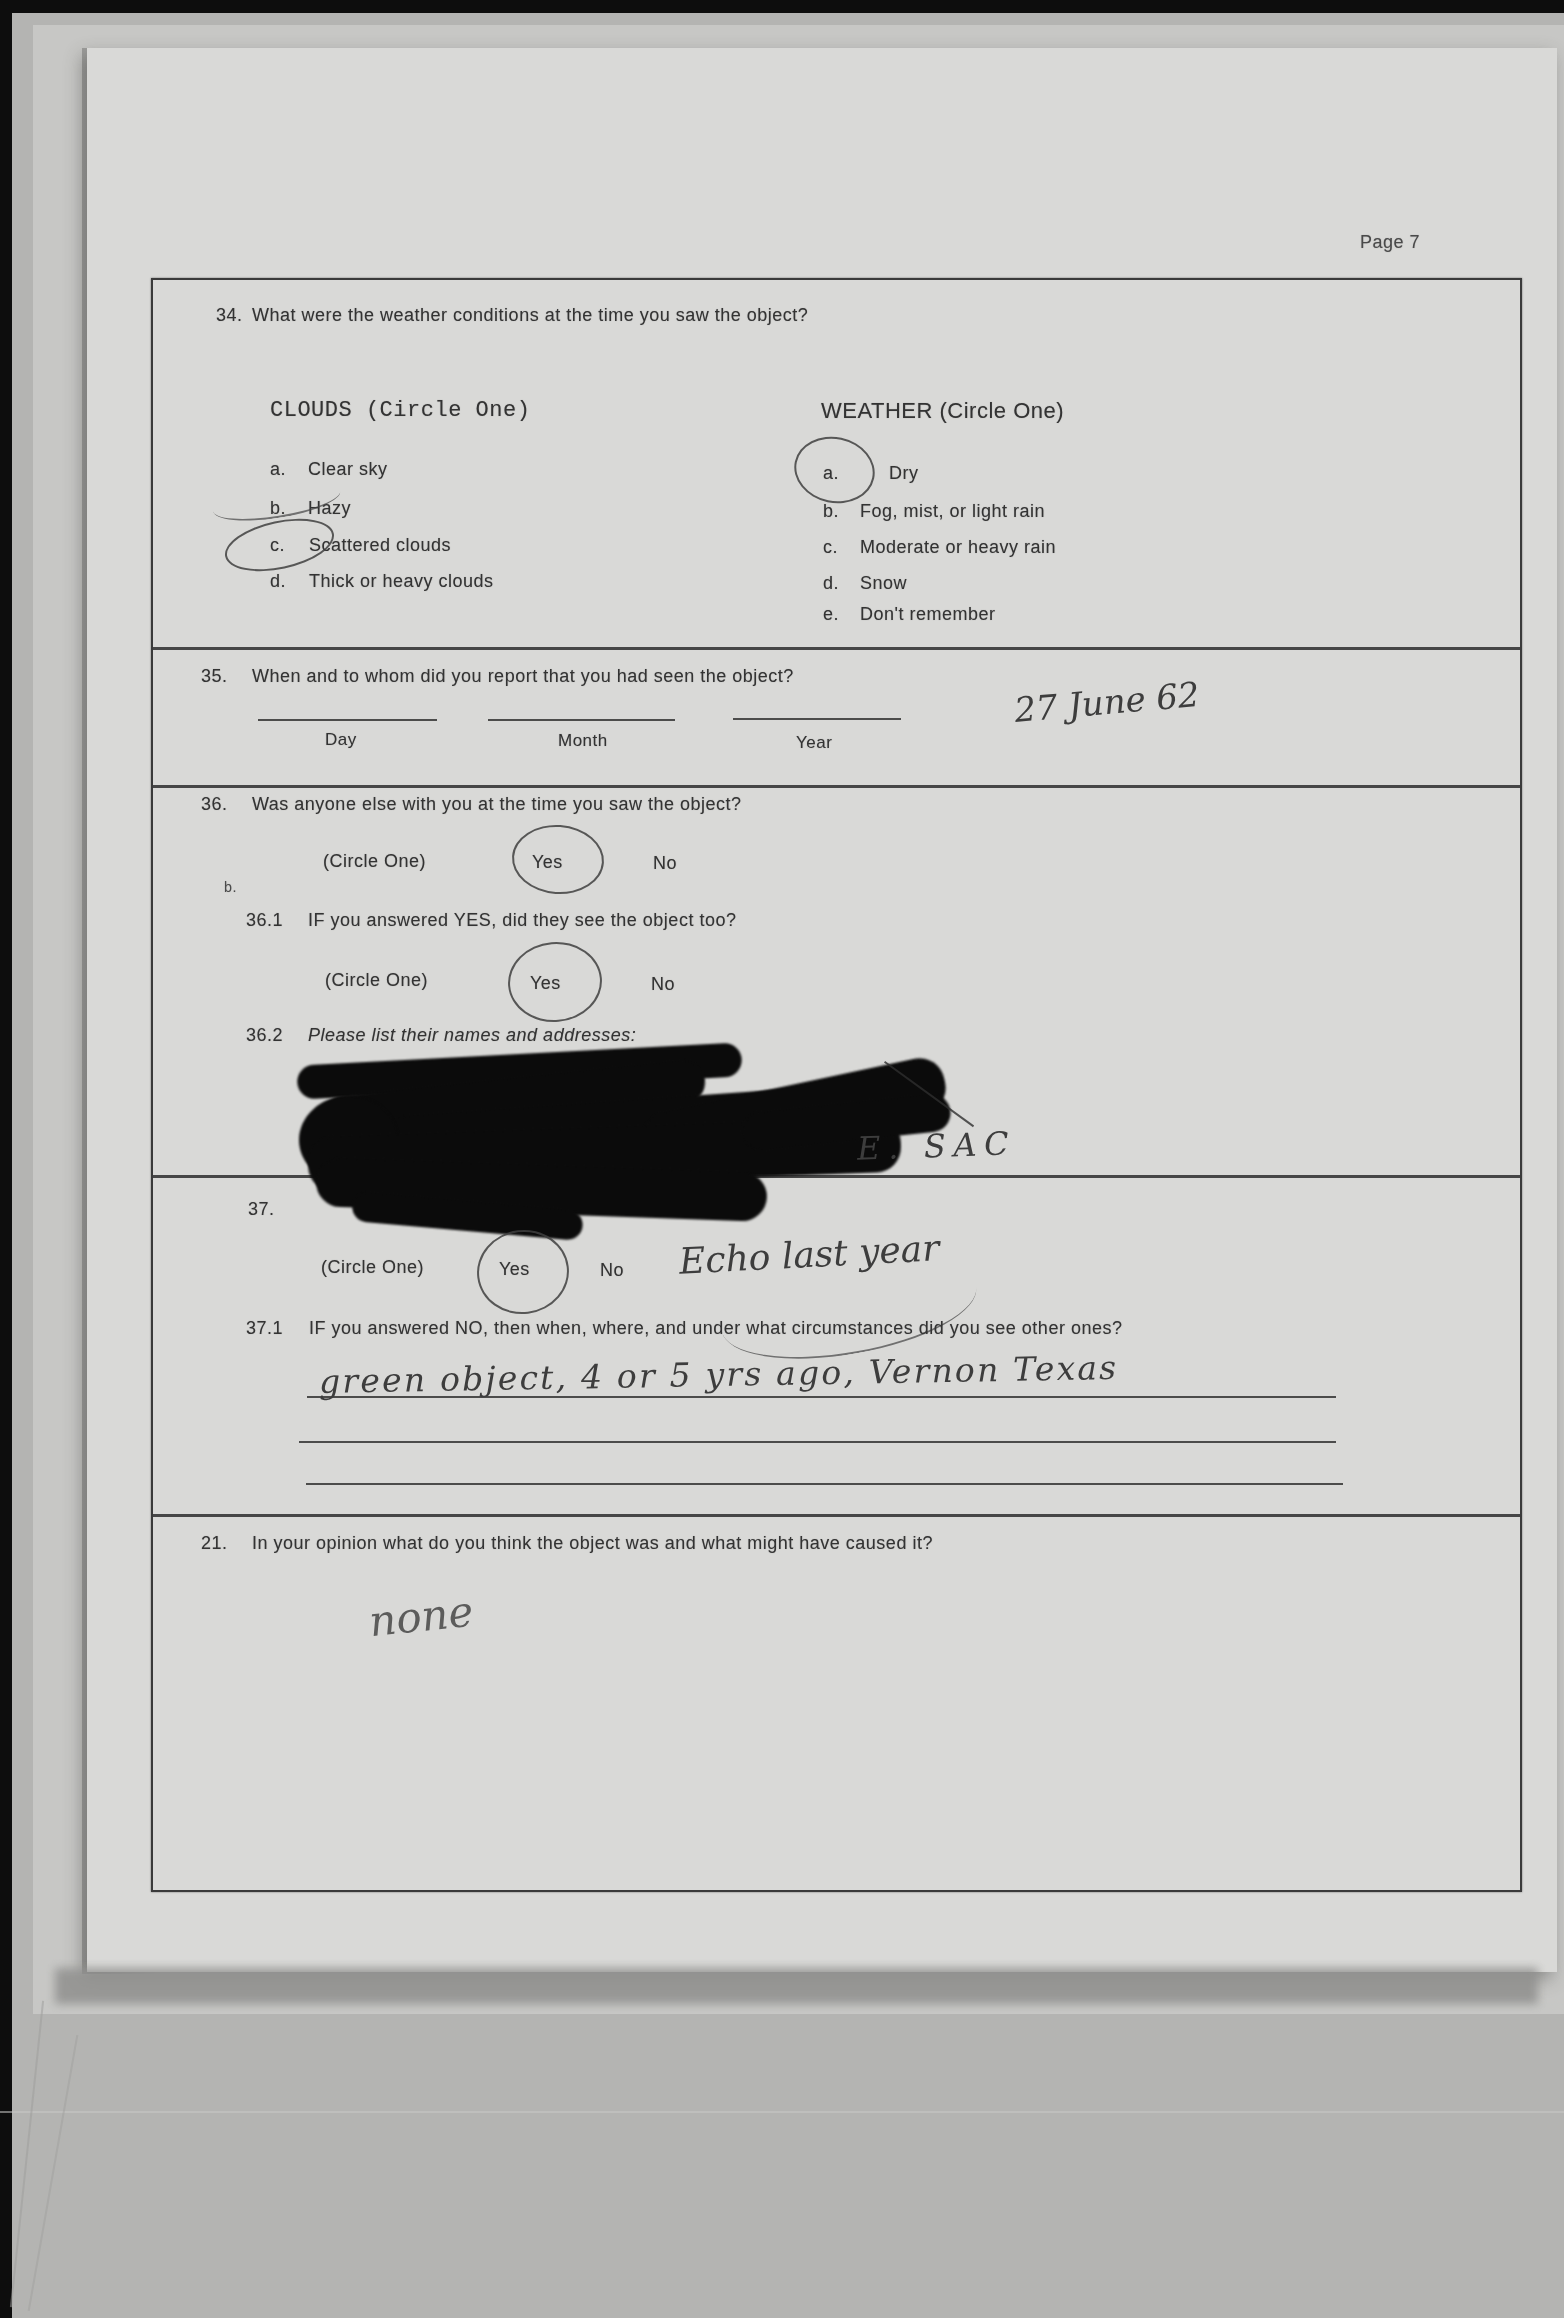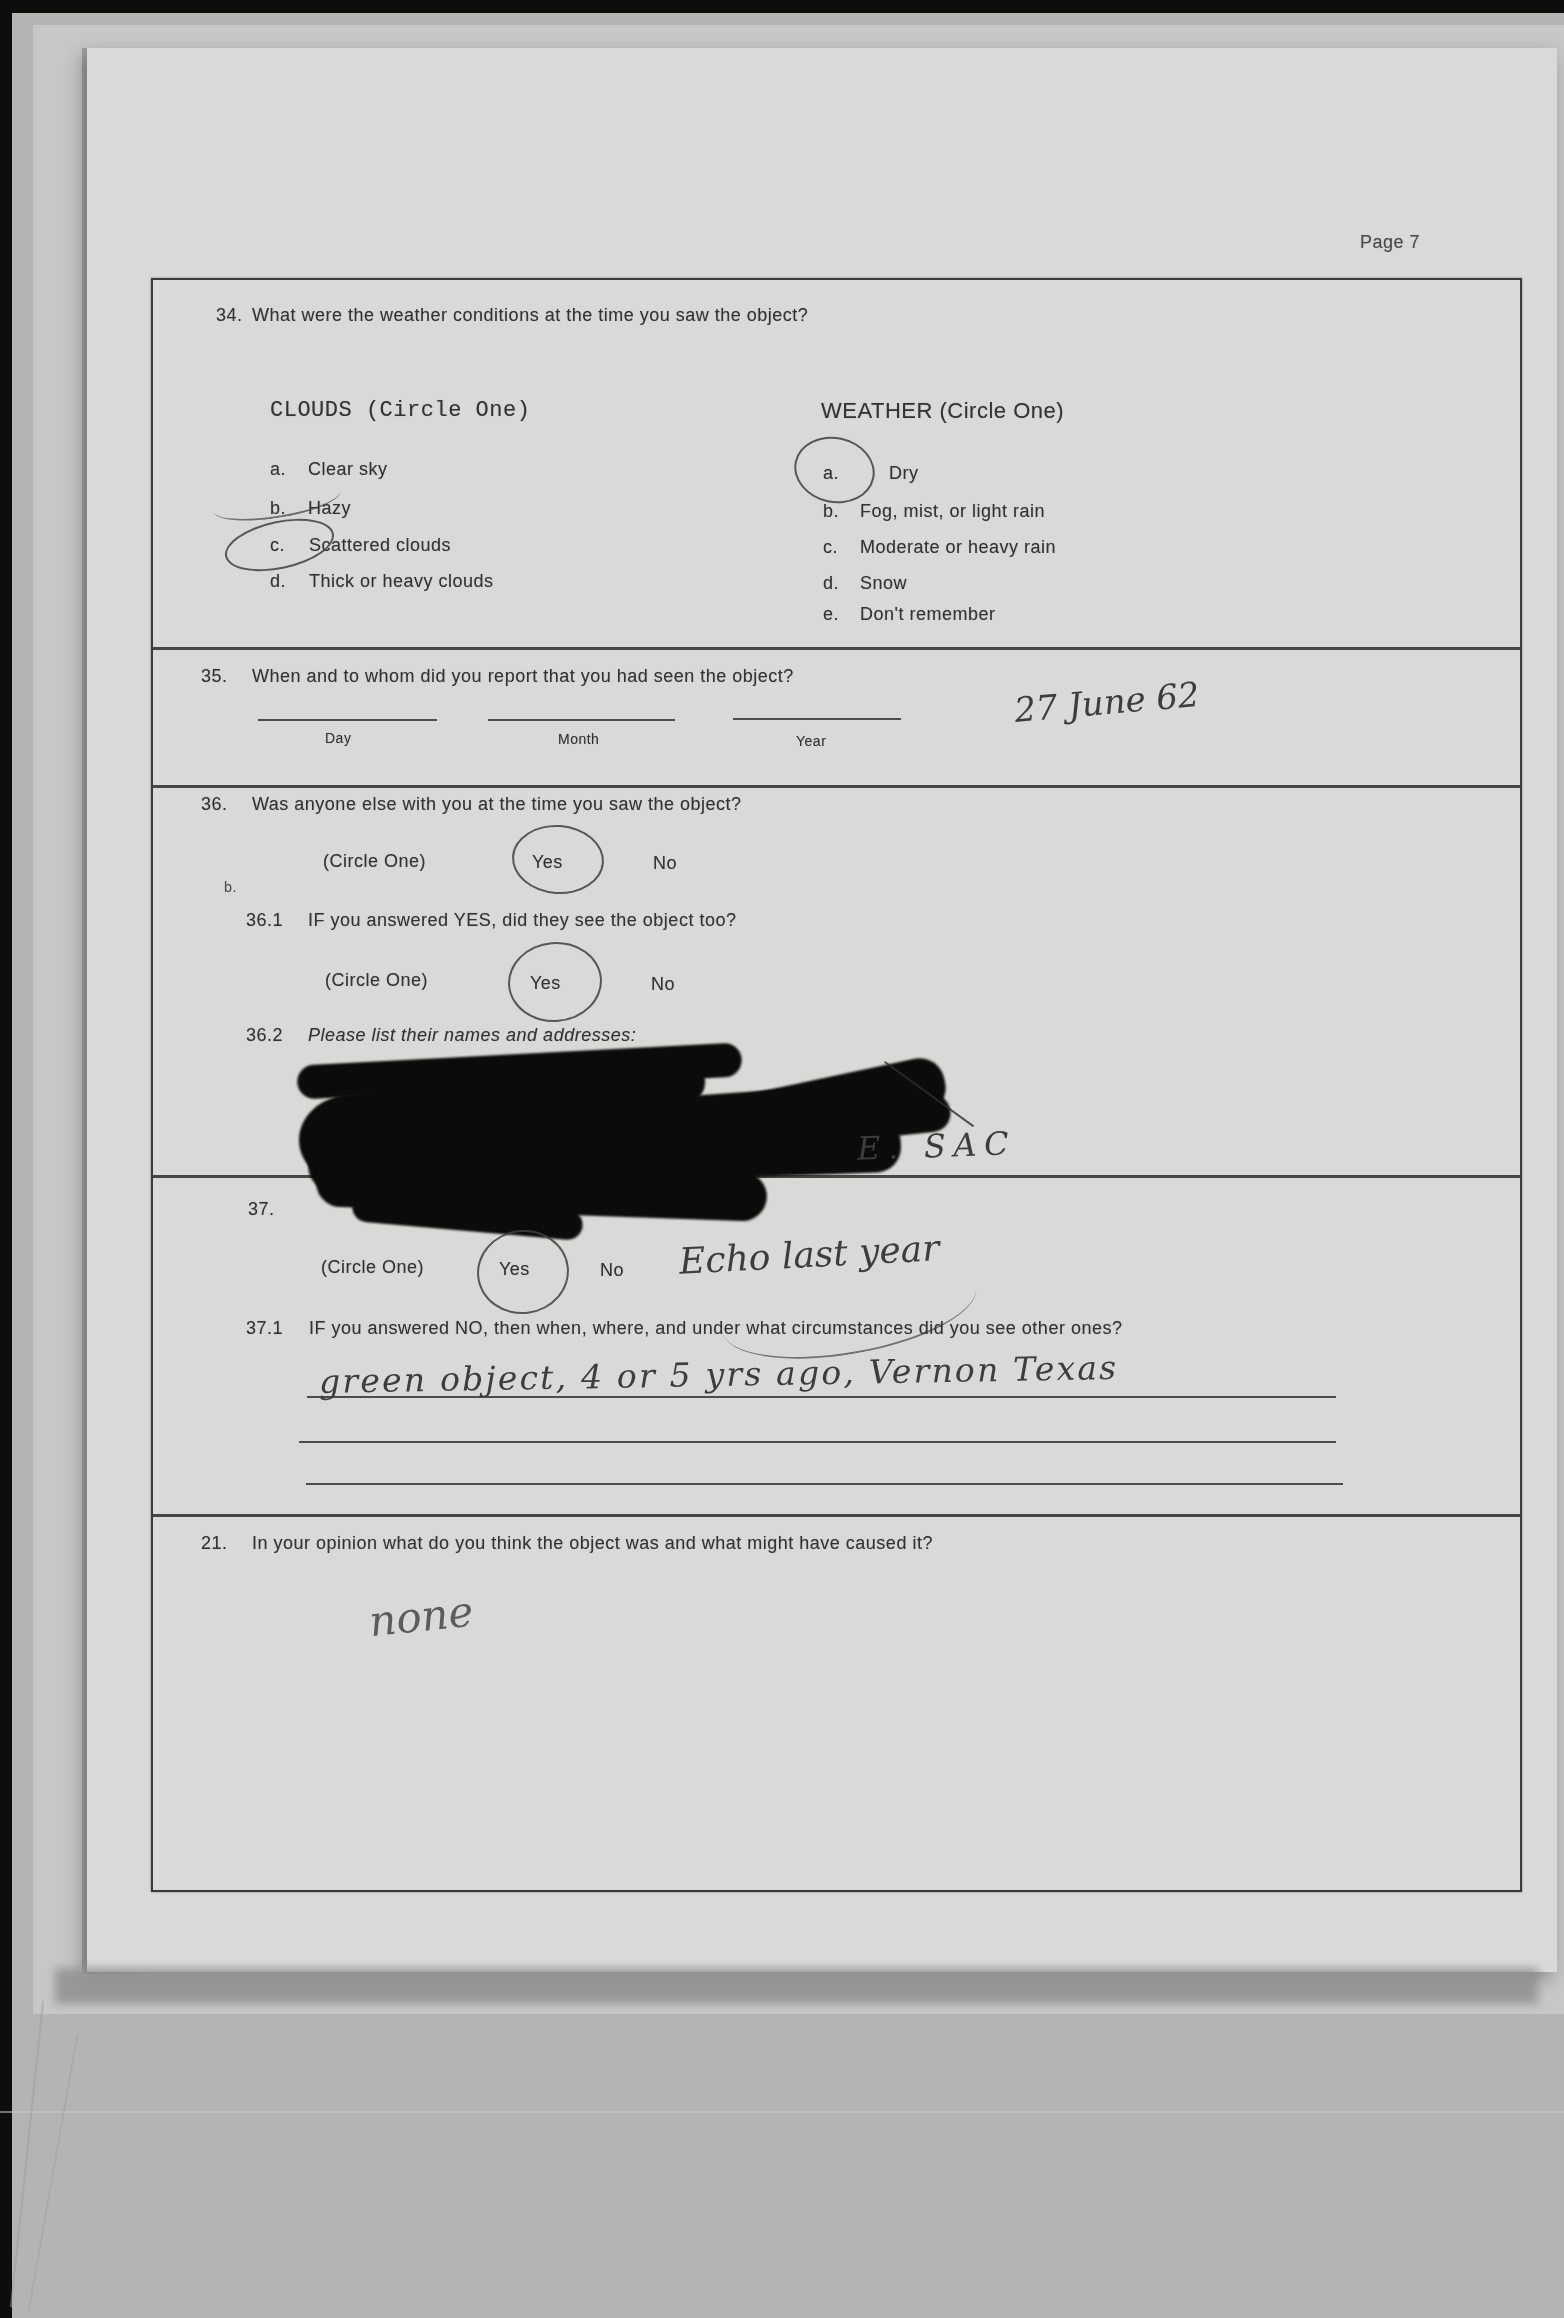--- a/index.html
+++ b/index.html
@@ -14,21 +14,21 @@
   .bottom-shadow{position:absolute;left:55px;top:1968px;width:1483px;height:36px;background:#90908e;
                  filter:blur(5px);opacity:.85;}
   .crease{position:absolute;background:#9e9e9c;}
   .hline-faint{position:absolute;left:0;top:2111px;width:1565px;height:1.6px;background:#c9c9c7;opacity:.55;}
   .form-box{position:absolute;left:151px;top:278px;width:1367px;height:1610px;
             border:2.7px solid #3a3a3a;box-shadow:0 0 1.6px rgba(40,40,40,.6);}
   .divider{position:absolute;left:151px;width:1370px;height:2.7px;background:#3a3a3a;opacity:.92;}
   .print{position:absolute;color:#333;font-size:18px;letter-spacing:0.5px;white-space:nowrap;
          text-shadow:0 0 1.1px rgba(40,40,40,.3);}
   .heading{font-size:22px;}
-  .small{font-size:14px;}
+  .small{font-size:17px;}
   .tiny{font-size:14.3px;opacity:.85;}
   .rule{position:absolute;height:2.2px;background:#3c3c3c;opacity:.9;}
   .hw{position:absolute;font-family:"DejaVu Serif",serif;font-style:italic;color:#3d3d3d;
       white-space:nowrap;}
   .circle{position:absolute;border:2.2px solid #3f3f3f;border-radius:50%;opacity:.85;}
   .arc{position:absolute;border:none;border-bottom:2.2px solid #454545;border-radius:50%;opacity:.7;}
   .redact{position:absolute;background:#0b0b0b;border-radius:25px;filter:blur(1.1px);}
   .stroke{position:absolute;height:2.2px;background:#2e2e2e;opacity:.8;}
 </style>
 </head>

